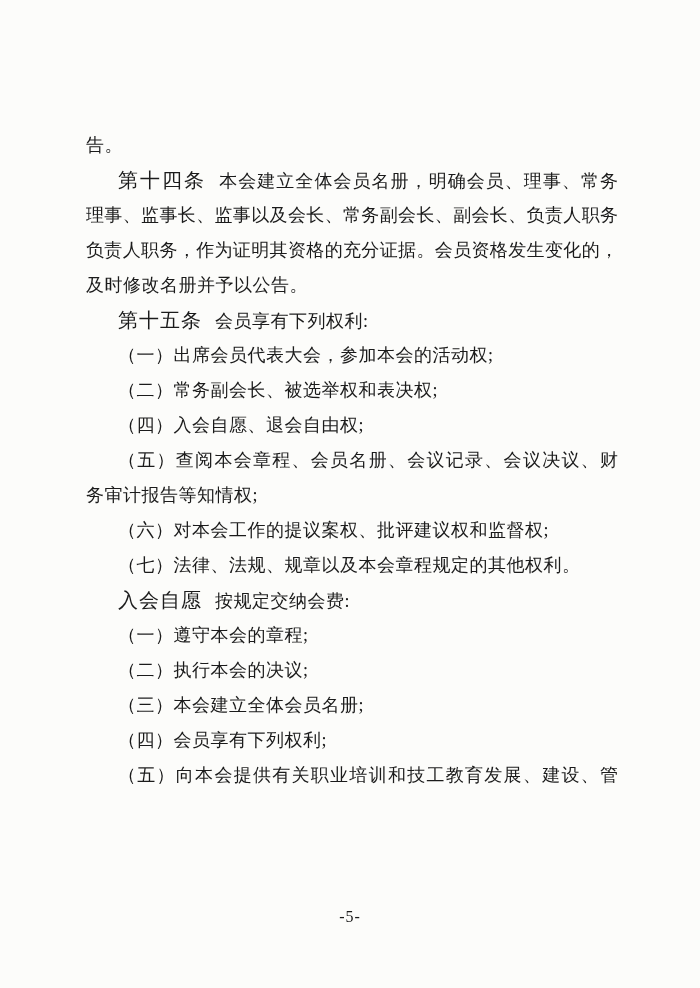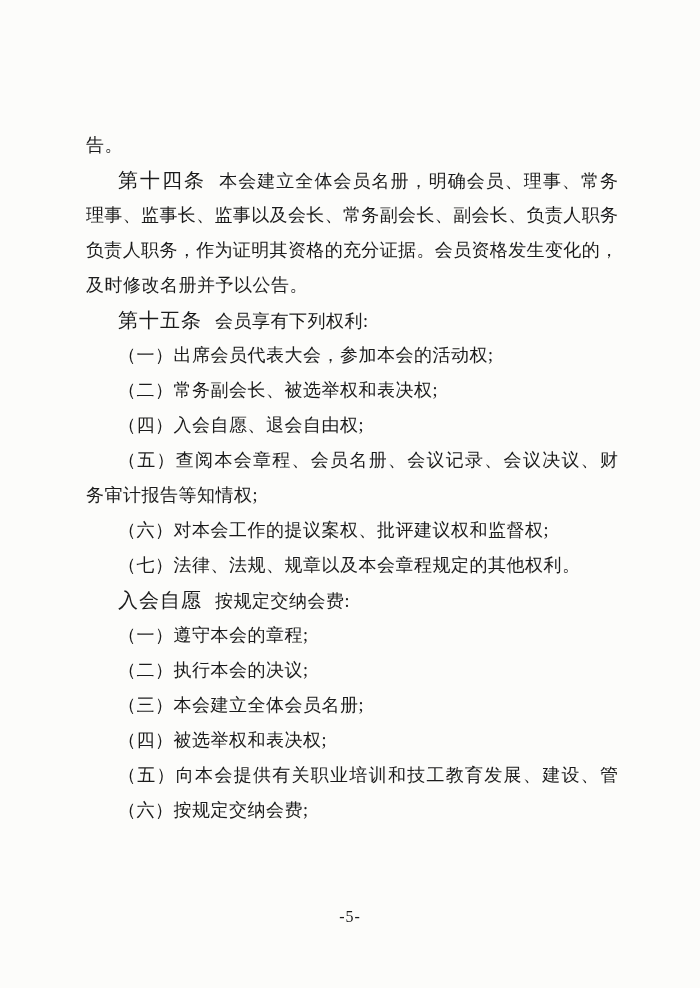--- a/index.html
+++ b/index.html
@@ -78,20 +78,19 @@
     <div class="line ind"><span class="txt">（四）入会自愿、退会自由权;</span></div>
     <div class="line ind j"><span class="txt">（五）查阅本会章程、会员名册、会议记录、会议决议、财</span></div>
     <div class="line"><span class="txt">务审计报告等知情权;</span></div>
     <div class="line ind"><span class="txt">（六）对本会工作的提议案权、批评建议权和监督权;</span></div>
     <div class="line ind"><span class="txt">（七）法律、法规、规章以及本会章程规定的其他权利。</span></div>
 
     <div class="line ind"><span class="term">入会自愿</span><span class="txt">按规定交纳会费:</span></div>
     <div class="line ind"><span class="txt">（一）遵守本会的章程;</span></div>
     <div class="line ind"><span class="txt">（二）执行本会的决议;</span></div>
     <div class="line ind"><span class="txt">（三）本会建立全体会员名册;</span></div>
-    <div class="line ind"><span class="txt">（四）被选举权和表决权;</span></div>
+    <div class="line ind"><span class="txt">（四）会员享有下列权利;</span></div>
     <div class="line ind j"><span class="txt">（五）向本会提供有关职业培训和技工教育发展、建设、管</span></div>
-    <div class="line ind"><span class="txt">（六）按规定交纳会费;</span></div>
 
   </div>
 
   <div class="page-number">-5-</div>
 </div>
 
 </body></html>

